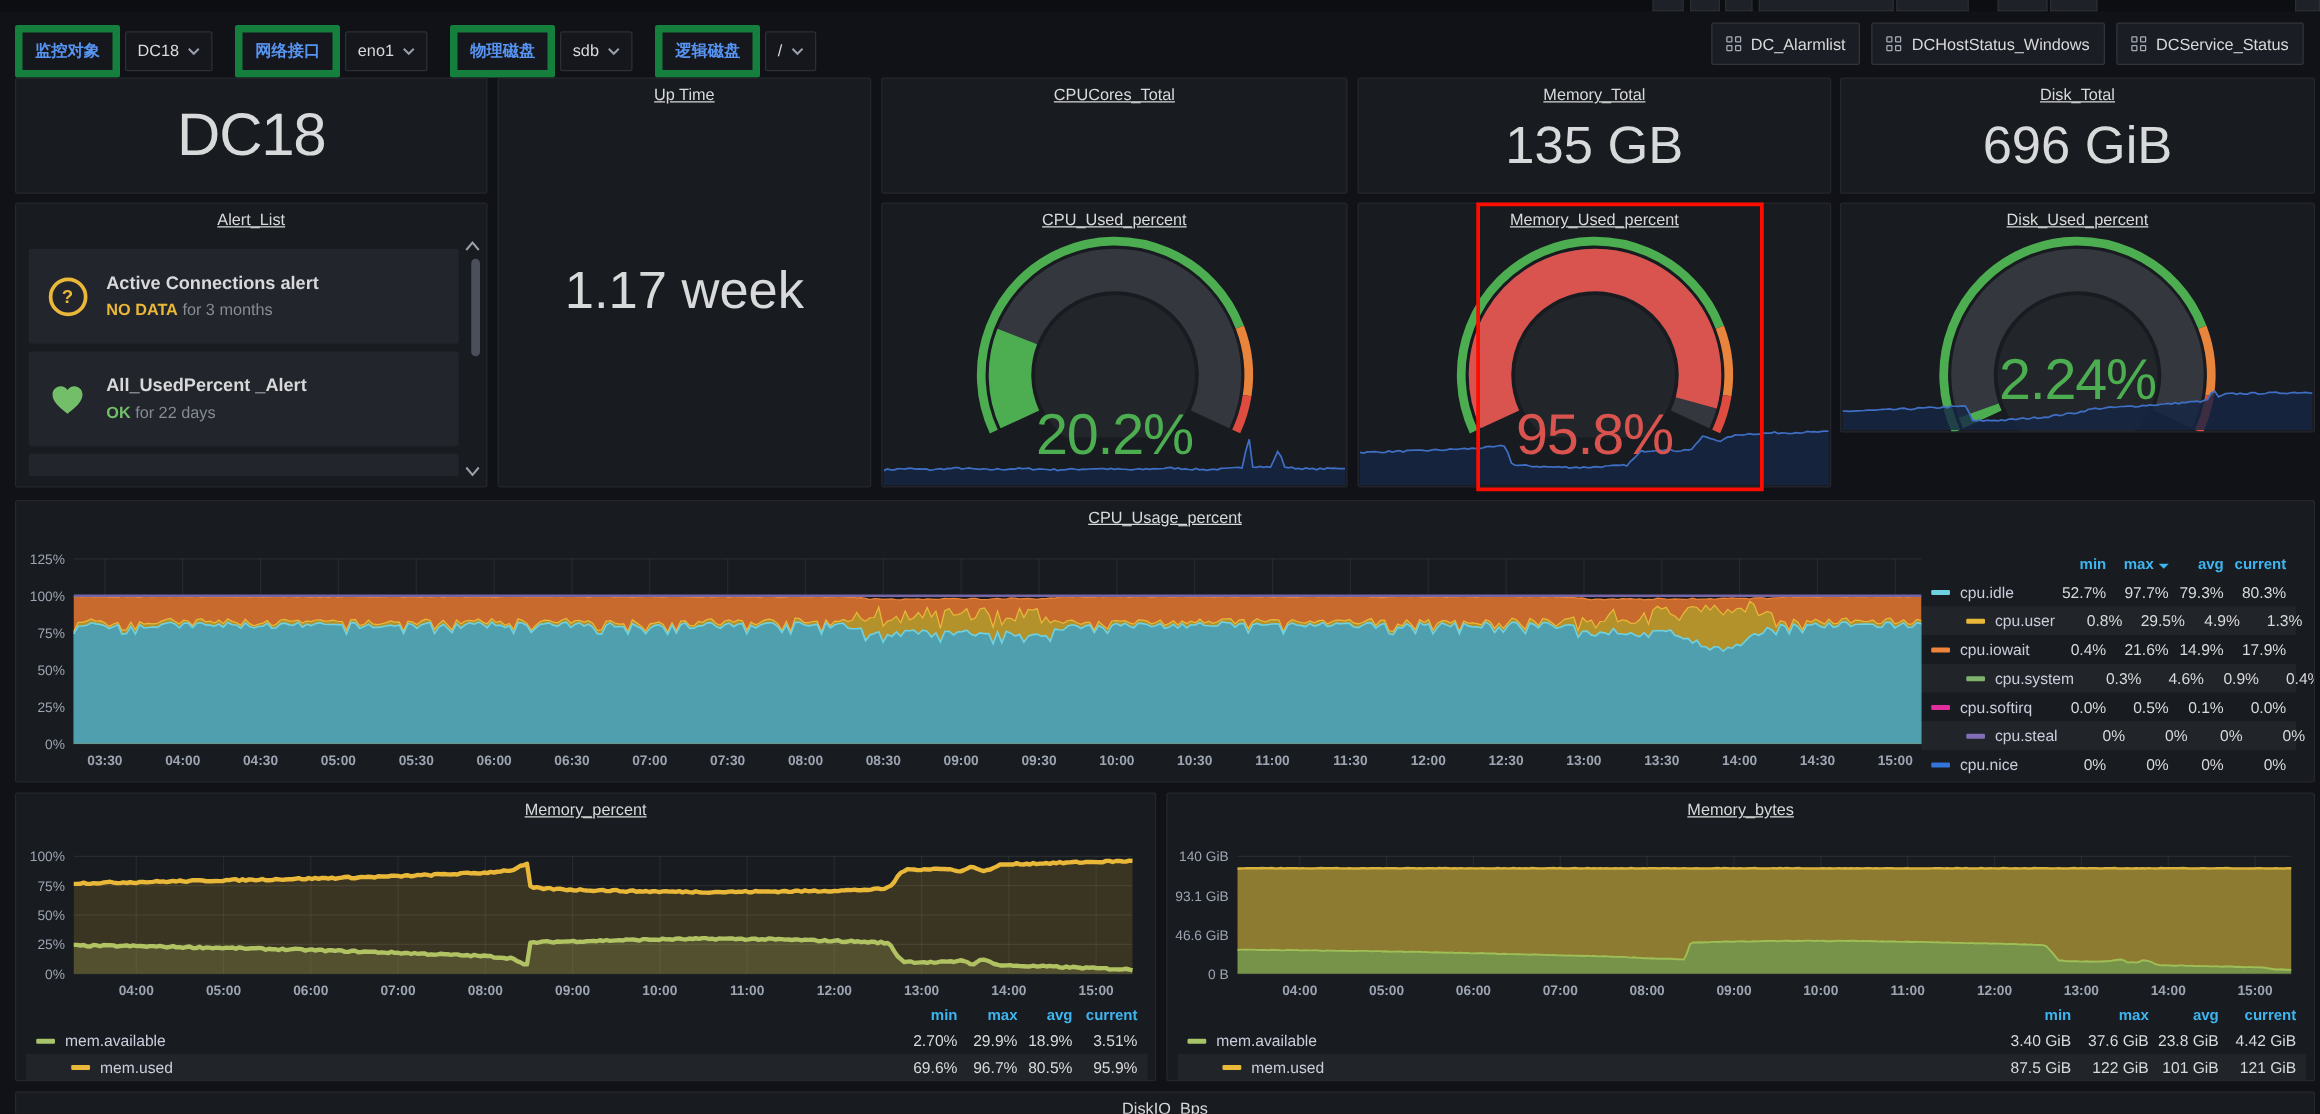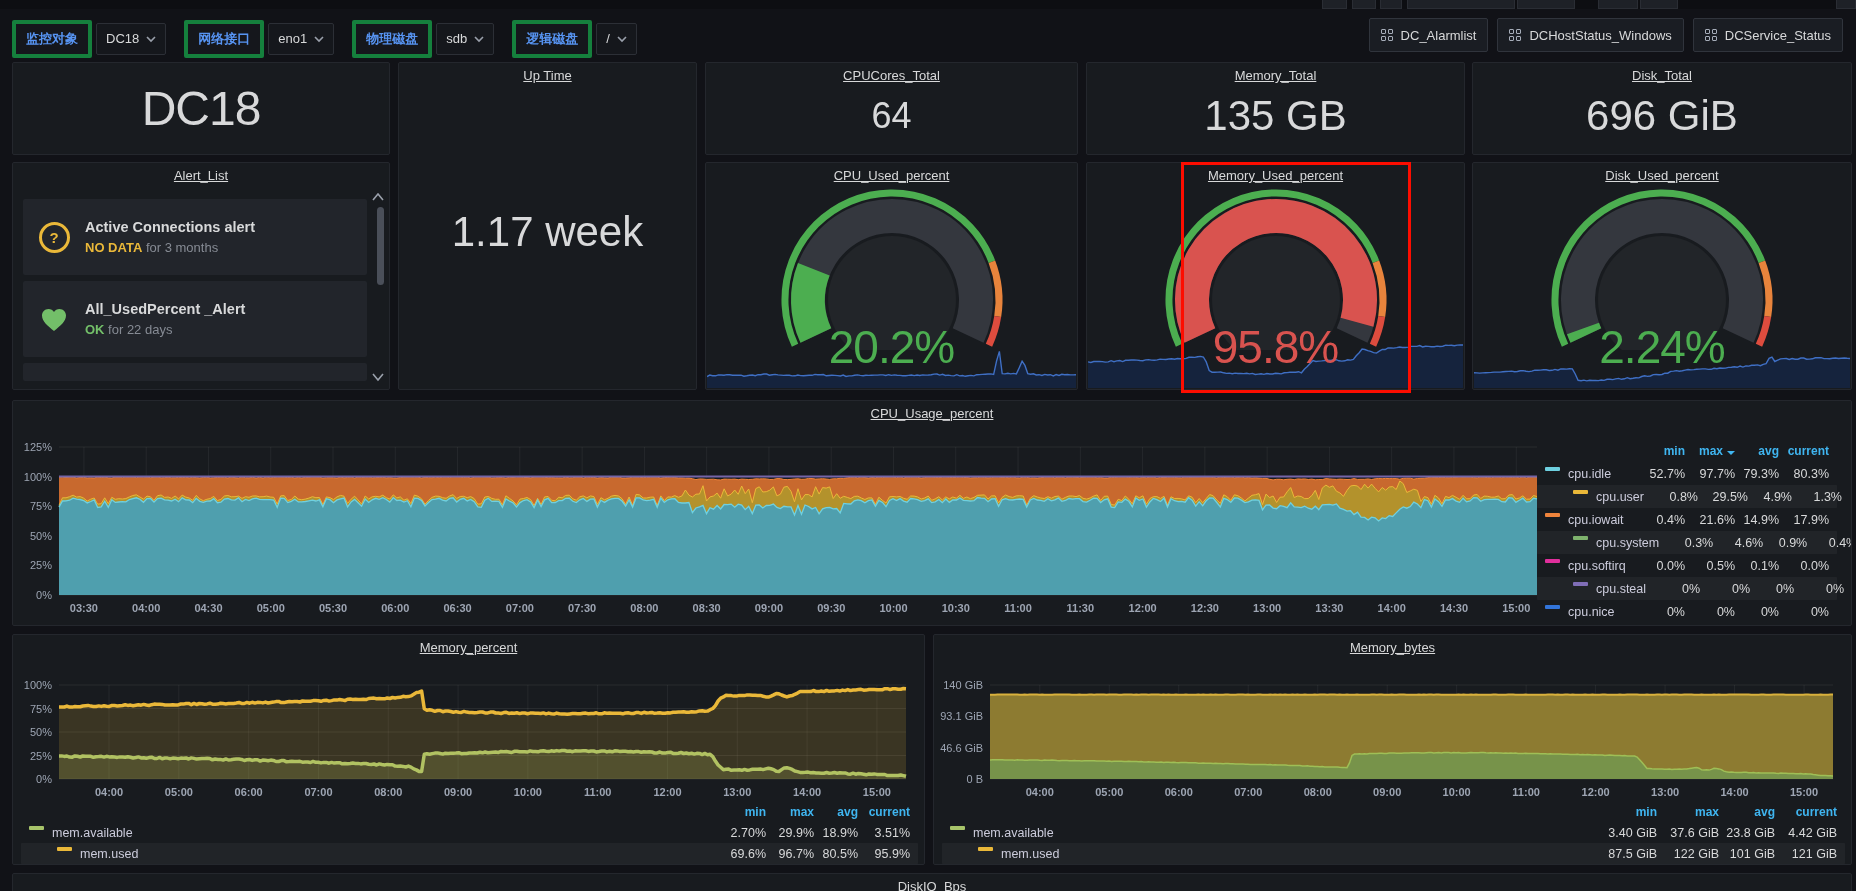--- a/index.html
+++ b/index.html
@@ -4,21 +4,21 @@
 <style>
   html,body{margin:0;padding:0;background:#111217;width:1856px;height:891px;overflow:hidden;
     font-family:"Liberation Sans",sans-serif;color:#d8d9da;}
   #screen{position:relative;width:1856px;height:891px;background:#111217;}
   
   .chrome-strip{position:absolute;left:0;top:0;width:1856px;height:9px;background:#0d0e12;}
   .chrome-box{position:absolute;top:0;height:9px;background:#1e2127;border:1px solid #2a2d34;border-top:none;box-sizing:border-box;}
   
   .varbar{position:absolute;left:12px;top:20px;display:flex;gap:18px;align-items:center;}
   .vargroup{display:flex;gap:4px;align-items:center;}
-  .varlabel{height:30px;line-height:30px;padding:0 10px;border:4px solid #15803d;border-radius:2px;
+  .varlabel{height:30px;line-height:30px;padding:0 10px;border:6px solid #15803d;border-radius:2px;
     color:#5794f2;font-size:13px;font-weight:600;background:#15171c;}
   .varvalue{height:30px;line-height:30px;padding:0 9px;border:1px solid #2c2f36;border-radius:2px;
     color:#d8d9da;font-size:13px;font-weight:500;background:#15171c;display:flex;align-items:center;gap:7px;cursor:pointer;}
   .linkbar{position:absolute;right:13px;top:18px;display:flex;gap:9px;}
   .dashlink{height:32px;display:flex;align-items:center;gap:8px;padding:0 11px;background:#1a1d23;
     border:1px solid #30343c;border-radius:2px;font-size:13px;font-weight:500;color:#d8d9da;cursor:pointer;}
   .grid-icon{width:12px;height:12px;display:grid;grid-template-columns:1fr 1fr;gap:2px;}
   .grid-icon b{border:1.5px solid #a6adb9;border-radius:1px;}
   
   .panel{position:absolute;background:#181b1f;border:1px solid #24272d;border-radius:2px;box-sizing:border-box;overflow:hidden;}
@@ -39,21 +39,21 @@
   .spark-svg{position:absolute;left:1px;bottom:1px;height:55px;width:calc(100% - 2px);}
   .gauge-value{position:absolute;left:0;right:0;bottom:15px;text-align:center;font-size:46px;font-weight:500;letter-spacing:-1px;}
   
   .chart-svg{position:absolute;left:0;top:26px;}
   .axis{fill:#9da5b3;font-size:11px;font-family:"Liberation Sans",sans-serif;}
   
   .legend{position:absolute;font-size:12.5px;}
   .lrow{display:flex;align-items:center;height:23px;padding:0 8px;border-radius:1px;}
   .lrow2 .lrow{height:21px;}
   .lstripe{background:rgba(255,255,255,0.045);padding-left:36px;}
-  .lname{flex:1;display:flex;gap:8px;color:#ccccdc;white-space:nowrap;}
+  .lname{flex:1;display:flex;align-items:center;gap:8px;color:#ccccdc;white-space:nowrap;}
   .lswatch{width:15px;height:4px;border-radius:1px;flex:none;}
   .lcell{text-align:right;color:#d8d9da;flex:none;}
   .lhead .lcell{color:#3fb5f0;font-weight:700;font-size:12px;}
   .caret{display:inline-block;margin-left:4px;border-left:4px solid transparent;border-right:4px solid transparent;border-top:4px solid #3fb5f0;}
   
   .annotation-box{position:absolute;border:3px solid #fd0d00;pointer-events:none;z-index:50;}
 </style>
 </head>
 <body>
 
@@ -141,21 +141,20 @@
 
   <div class="panel" style="left:12px;top:62px;width:378px;height:93px">
     <div class="statval" style="top:18px;font-size:48px;letter-spacing:-1px;">DC18</div>
   </div>
   <div class="panel" style="left:398px;top:62px;width:299px;height:328px">
     <div class="ptitle">Up Time</div>
     <div class="statval" style="top:145px;font-size:42px;font-weight:500;">1.17 week</div>
   </div>
   <div class="panel" style="left:705px;top:62px;width:373px;height:93px">
     <div class="ptitle">CPUCores_Total</div>
-    <div class="statval" style="top:32px;font-size:36px;font-weight:500;">64</div>
   </div>
   <div class="panel" style="left:1086px;top:62px;width:379px;height:93px">
     <div class="ptitle">Memory_Total</div>
     <div class="statval" style="top:29px;font-size:42px;font-weight:500;">135 GB</div>
   </div>
   <div class="panel" style="left:1472px;top:62px;width:380px;height:93px">
     <div class="ptitle">Disk_Total</div>
     <div class="statval" style="top:29px;font-size:42px;font-weight:500;">696 GiB</div>
   </div>
 
@@ -216,21 +215,21 @@
         <path d="M23.03,160.22 A107,107 0 1 1 219.89,76.65" stroke="#4cae50" stroke-width="7" fill="none"></path>
         <path d="M219.89,76.65 A107,107 0 0 1 225.71,131.55" stroke="#e8843c" stroke-width="7" fill="none"></path>
         <path d="M225.71,131.55 A107,107 0 0 1 216.97,160.22" stroke="#dd4c3e" stroke-width="7" fill="none"></path>
       </svg>
     <svg class="spark-svg" viewBox="0 0 380 55" preserveAspectRatio="none">
         <path d="M0.0,55.0L0.0,28.9L2.9,29.5L5.8,28.5L8.8,28.5L11.7,28.4L14.6,28.6L17.5,29.1L20.5,28.9L23.4,27.7L26.3,28.7L29.2,27.9L32.2,27.5L35.1,28.6L38.0,27.3L40.9,27.3L43.8,27.0L46.8,27.0L49.7,27.1L52.6,27.5L55.5,27.7L58.5,26.9L61.4,26.6L64.3,27.1L67.2,27.2L70.2,26.9L73.1,26.1L76.0,26.4L78.9,26.5L81.8,26.0L84.8,25.7L87.7,26.2L90.6,25.5L93.5,25.7L96.5,25.8L99.4,25.4L102.3,24.3L105.2,24.1L108.2,24.4L111.1,23.8L114.0,23.4L116.9,24.0L119.8,28.9L122.8,37.6L125.7,39.2L128.6,39.3L131.5,39.1L134.5,39.0L137.4,39.8L140.3,40.4L143.2,40.1L146.2,40.7L149.1,40.1L152.0,40.5L154.9,40.5L157.8,40.6L160.8,40.3L163.7,40.9L166.6,40.4L169.5,41.5L172.5,41.1L175.4,40.8L178.3,41.4L181.2,40.5L184.2,41.0L187.1,41.0L190.0,40.3L192.9,40.5L195.8,40.9L198.8,39.8L201.7,39.6L204.6,39.3L207.5,39.1L210.5,39.2L213.4,38.7L216.3,39.8L219.2,36.2L222.2,33.6L225.1,30.6L228.0,27.5L230.9,28.5L233.8,28.1L236.8,27.9L239.7,27.6L242.6,27.3L245.5,27.5L248.5,26.9L251.4,26.6L254.3,27.8L257.2,28.1L260.2,27.8L263.1,26.8L266.0,27.1L268.9,26.4L271.8,22.8L274.8,19.7L277.7,16.0L280.6,16.5L283.5,17.7L286.5,18.4L289.4,19.6L292.3,20.1L295.2,18.1L298.2,16.5L301.1,16.5L304.0,14.9L306.9,15.0L309.8,15.1L312.8,14.6L315.7,14.0L318.6,14.5L321.5,14.5L324.5,14.1L327.4,13.4L330.3,13.4L333.2,13.4L336.2,12.6L339.1,13.9L342.0,13.3L344.9,13.4L347.8,13.8L350.8,13.7L353.7,13.1L356.6,13.5L359.5,13.2L362.5,12.2L365.4,12.4L368.3,12.3L371.2,12.7L374.2,12.1L377.1,11.9L380.0,12.0L380.0,55.0Z" fill="rgba(21,37,69,0.8)"></path>
         <path d="M0.0,28.9L2.9,29.5L5.8,28.5L8.8,28.5L11.7,28.4L14.6,28.6L17.5,29.1L20.5,28.9L23.4,27.7L26.3,28.7L29.2,27.9L32.2,27.5L35.1,28.6L38.0,27.3L40.9,27.3L43.8,27.0L46.8,27.0L49.7,27.1L52.6,27.5L55.5,27.7L58.5,26.9L61.4,26.6L64.3,27.1L67.2,27.2L70.2,26.9L73.1,26.1L76.0,26.4L78.9,26.5L81.8,26.0L84.8,25.7L87.7,26.2L90.6,25.5L93.5,25.7L96.5,25.8L99.4,25.4L102.3,24.3L105.2,24.1L108.2,24.4L111.1,23.8L114.0,23.4L116.9,24.0L119.8,28.9L122.8,37.6L125.7,39.2L128.6,39.3L131.5,39.1L134.5,39.0L137.4,39.8L140.3,40.4L143.2,40.1L146.2,40.7L149.1,40.1L152.0,40.5L154.9,40.5L157.8,40.6L160.8,40.3L163.7,40.9L166.6,40.4L169.5,41.5L172.5,41.1L175.4,40.8L178.3,41.4L181.2,40.5L184.2,41.0L187.1,41.0L190.0,40.3L192.9,40.5L195.8,40.9L198.8,39.8L201.7,39.6L204.6,39.3L207.5,39.1L210.5,39.2L213.4,38.7L216.3,39.8L219.2,36.2L222.2,33.6L225.1,30.6L228.0,27.5L230.9,28.5L233.8,28.1L236.8,27.9L239.7,27.6L242.6,27.3L245.5,27.5L248.5,26.9L251.4,26.6L254.3,27.8L257.2,28.1L260.2,27.8L263.1,26.8L266.0,27.1L268.9,26.4L271.8,22.8L274.8,19.7L277.7,16.0L280.6,16.5L283.5,17.7L286.5,18.4L289.4,19.6L292.3,20.1L295.2,18.1L298.2,16.5L301.1,16.5L304.0,14.9L306.9,15.0L309.8,15.1L312.8,14.6L315.7,14.0L318.6,14.5L321.5,14.5L324.5,14.1L327.4,13.4L330.3,13.4L333.2,13.4L336.2,12.6L339.1,13.9L342.0,13.3L344.9,13.4L347.8,13.8L350.8,13.7L353.7,13.1L356.6,13.5L359.5,13.2L362.5,12.2L365.4,12.4L368.3,12.3L371.2,12.7L374.2,12.1L377.1,11.9L380.0,12.0" stroke="#3f6fc4" stroke-width="1.4" fill="none"></path>
       </svg>
     <div class="gauge-value" style="color: rgb(217, 83, 79);">95.8%</div>
   </div>
-  <div class="panel gauge-panel" style="left:1472px;top:162px;width:380px;height:228px">
+  <div class="panel gauge-panel" style="left:1472px;top:162px;width:380px;height:184px">
     <div class="ptitle">Disk_Used_percent</div>
     <svg class="gauge-svg" width="240" height="165" viewBox="0 0 240 165">
         <circle cx="120" cy="115" r="64" fill="#222529"></circle>
         <path d="M43.87,150.50 A84,84 0 1 1 196.13,150.50" stroke="#34373e" stroke-width="34" fill="none"></path>
         <path d="M43.87,150.50 A84,84 0 0 1 40.99,143.52" stroke="#4cae50" stroke-width="34" fill="none"></path>
         <path d="M23.03,160.22 A107,107 0 1 1 219.89,76.65" stroke="#4cae50" stroke-width="7" fill="none"></path>
         <path d="M219.89,76.65 A107,107 0 0 1 225.71,131.55" stroke="#e8843c" stroke-width="7" fill="none"></path>
         <path d="M225.71,131.55 A107,107 0 0 1 216.97,160.22" stroke="#dd4c3e" stroke-width="7" fill="none"></path>
       </svg>
     <svg class="spark-svg" viewBox="0 0 380 55" preserveAspectRatio="none">

